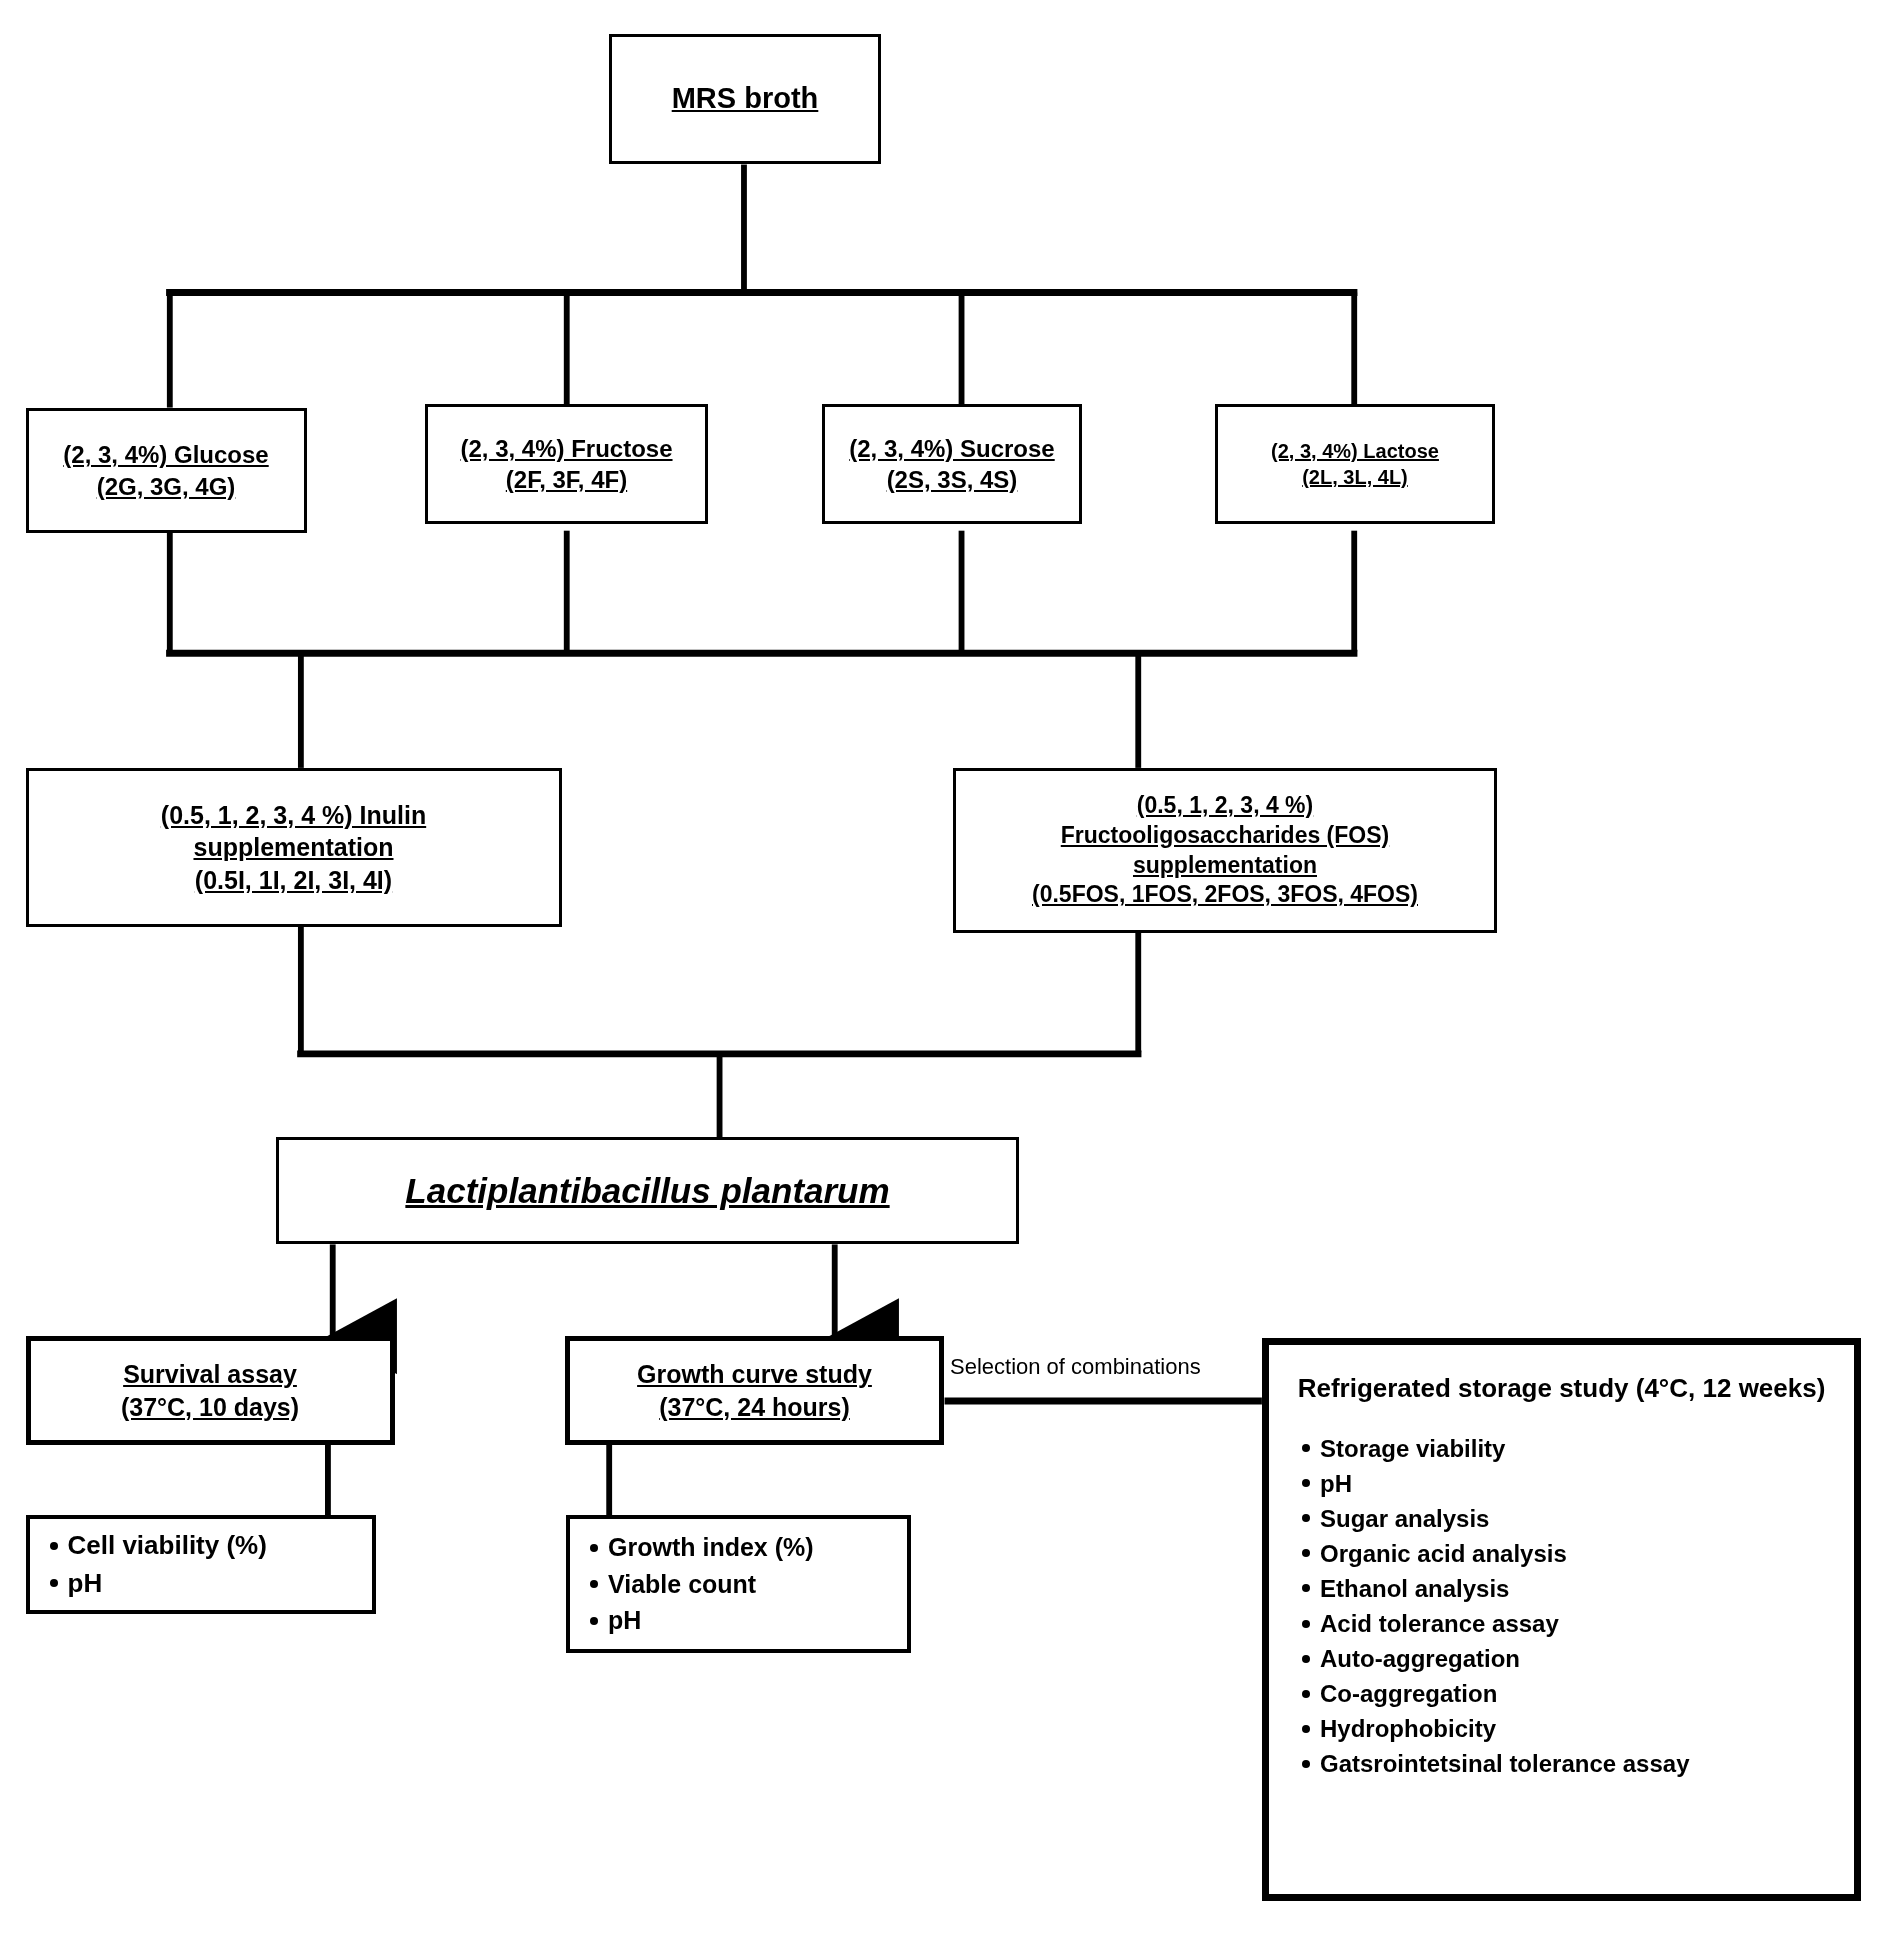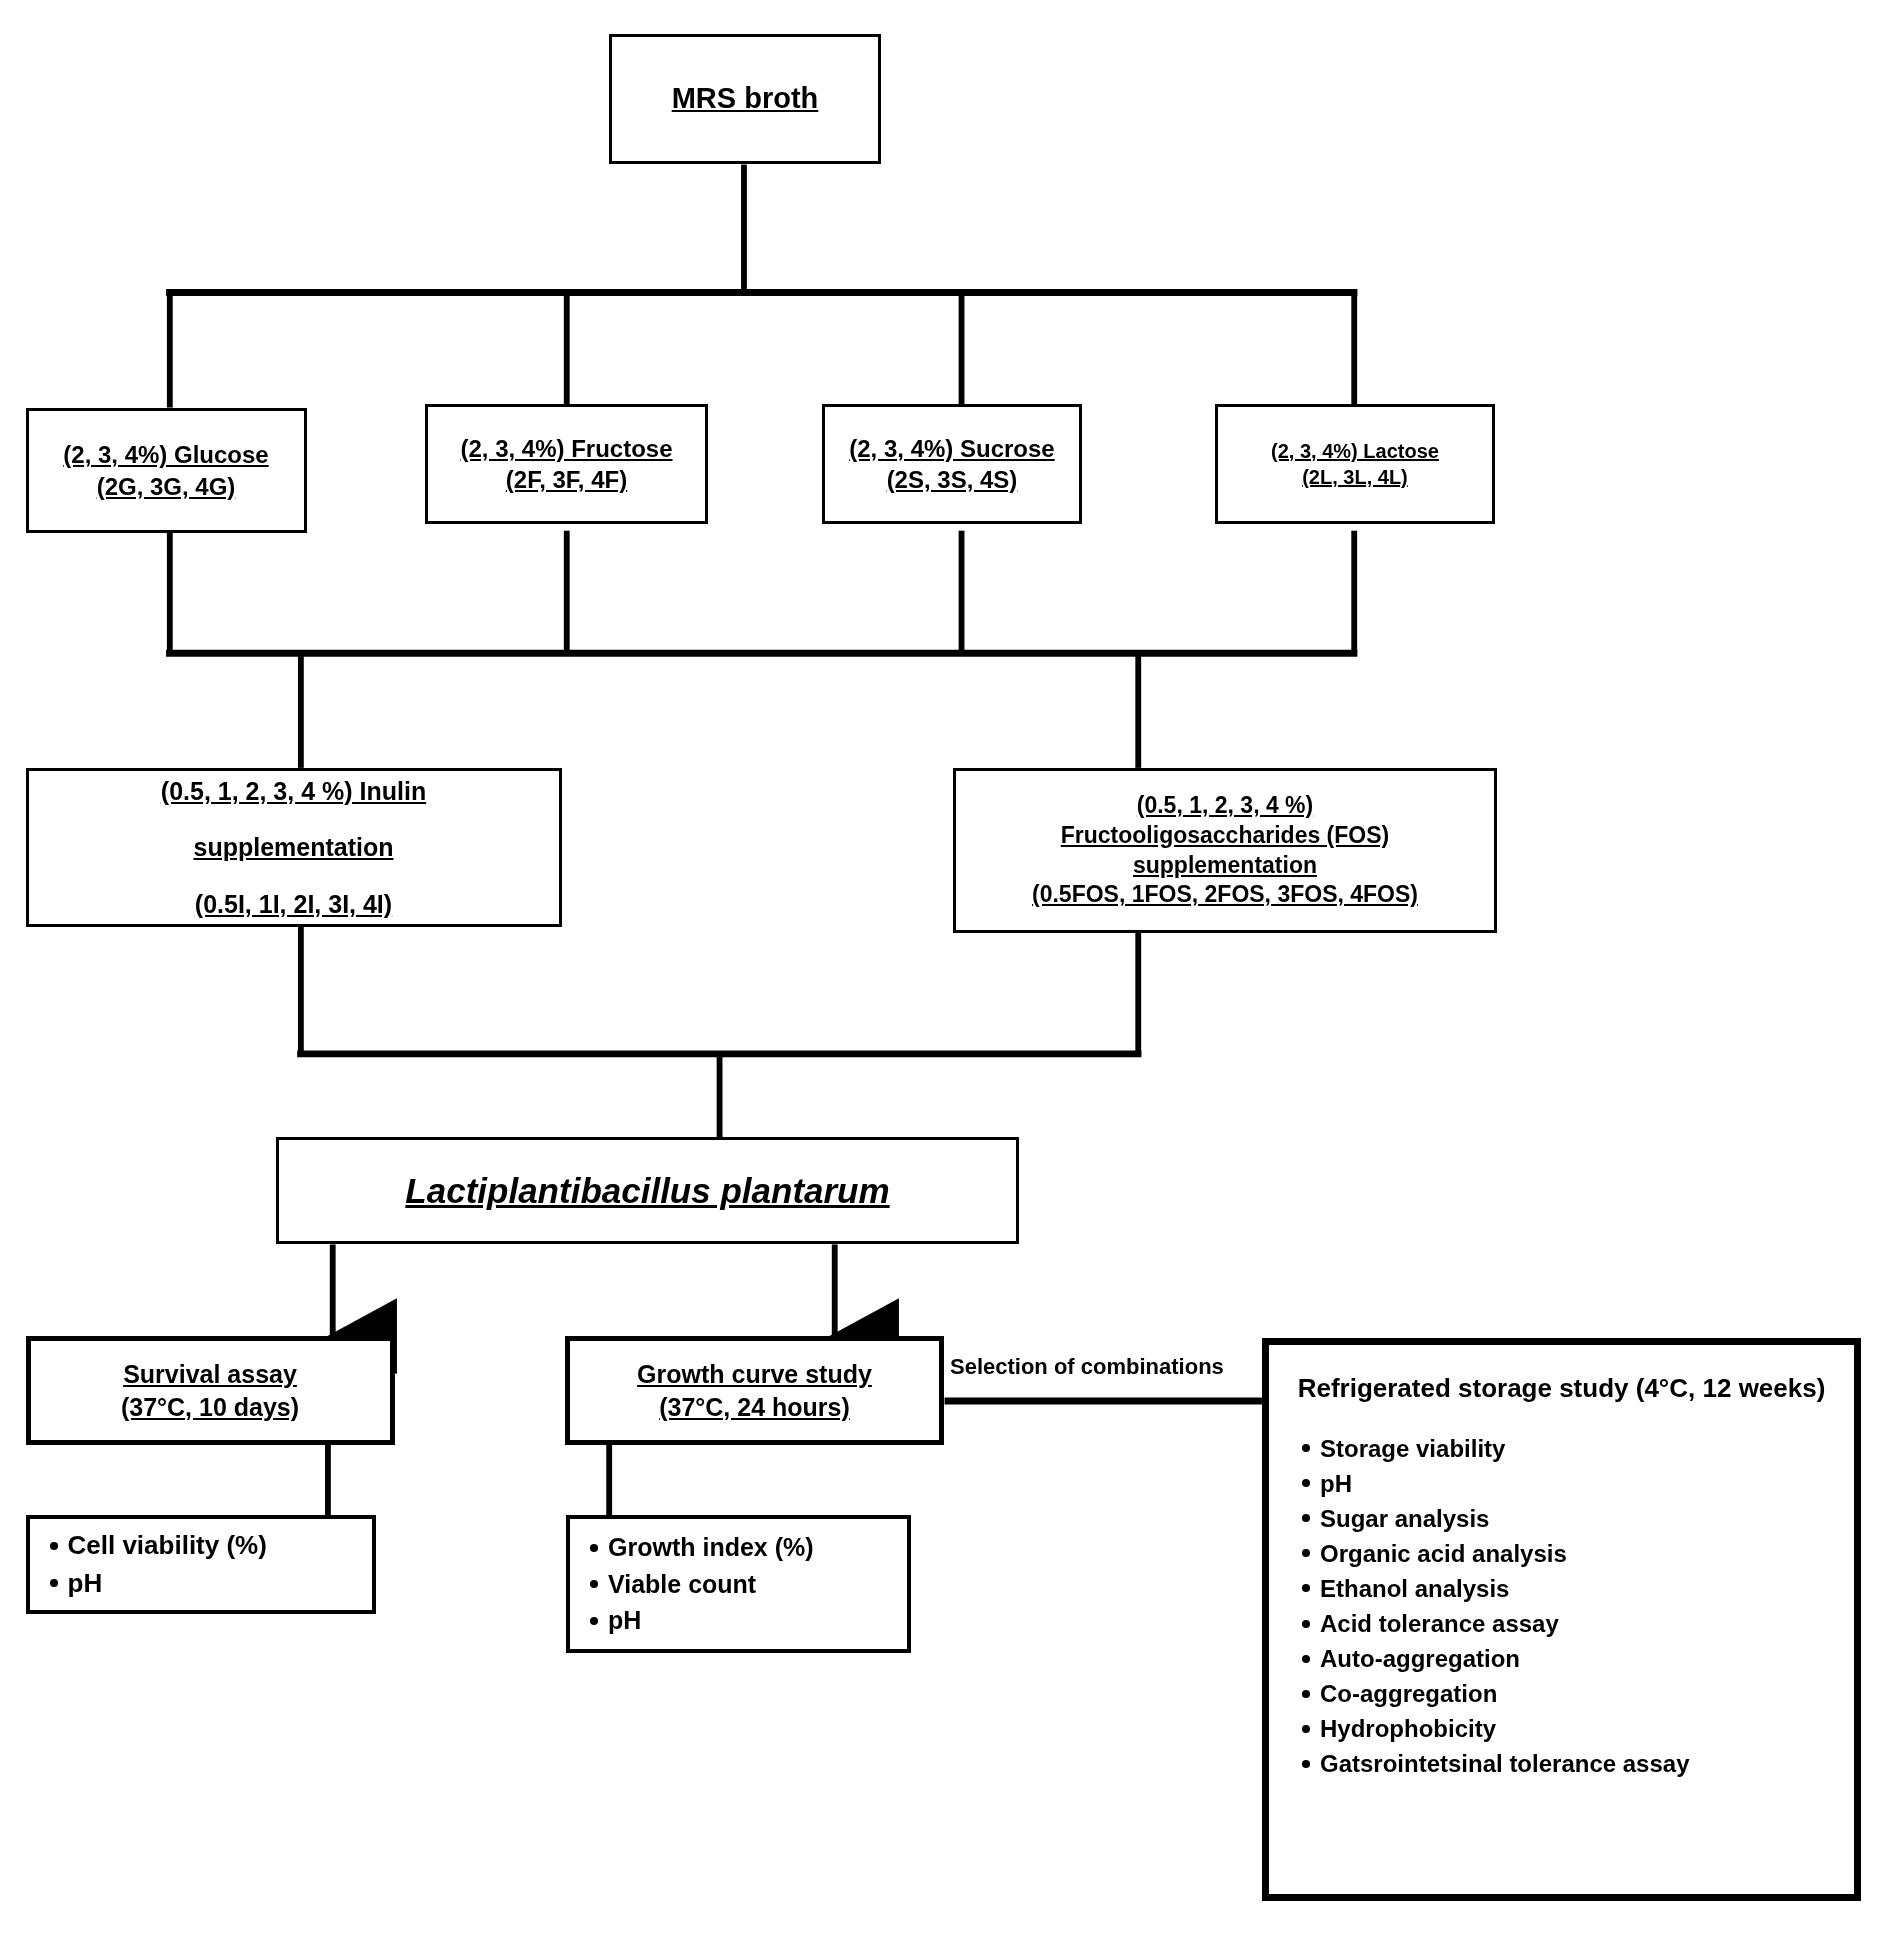--- a/index.html
+++ b/index.html
@@ -80,21 +80,21 @@
     position: absolute;
     left: 0;
     top: 0;
     width: 1887px;
     height: 1955px;
     z-index: 1;
     pointer-events: none;
   }
   .edge-label {
     position: absolute;
-    font-weight: bold;
+    font-weight: normal;
     color: #000000;
     white-space: nowrap;
     z-index: 4;
   }
 </style>
 </head>
 <body>
 
 <div id="canvas">
 
@@ -159,21 +159,21 @@
   <div class="node" style="left:822px; top:404px; width:260px; height:120px; font-size:24px;">
     <span class="line">(2, 3, 4%) Sucrose</span>
     <span class="line">(2S, 3S, 4S)</span>
   </div>
 
   <div class="node" style="left:1215px; top:404px; width:280px; height:120px; font-size:20px;">
     <span class="line">(2, 3, 4%) Lactose</span>
     <span class="line">(2L, 3L, 4L)</span>
   </div>
 
-  <div class="node" style="left:25.5px; top:768px; width:536px; height:159px; font-size:25px;gap:24px;">
+  <div class="node" style="left:25.5px; top:768px; width:536px; height:159px; font-size:25px;">
     <span class="line">(0.5, 1, 2, 3, 4 %) Inulin</span>
     <span class="line">supplementation</span>
     <span class="line">(0.5I, 1I, 2I, 3I, 4I)</span>
   </div>
 
   <div class="node" style="left:953px; top:768px; width:544px; height:165px; font-size:23px;">
     <span class="line">(0.5, 1, 2, 3, 4 %)</span>
     <span class="line">Fructooligosaccharides  (FOS)</span>
     <span class="line">supplementation</span>
     <span class="line">(0.5FOS, 1FOS, 2FOS, 3FOS, 4FOS)</span>

